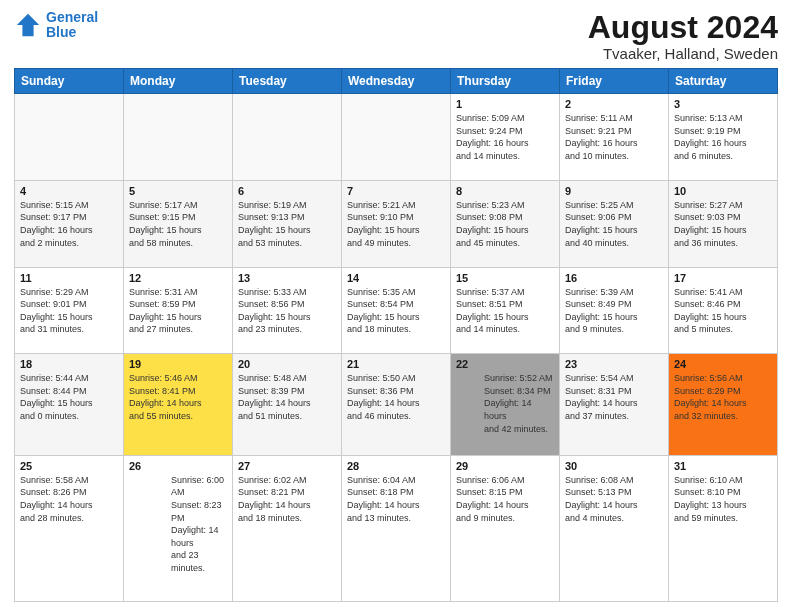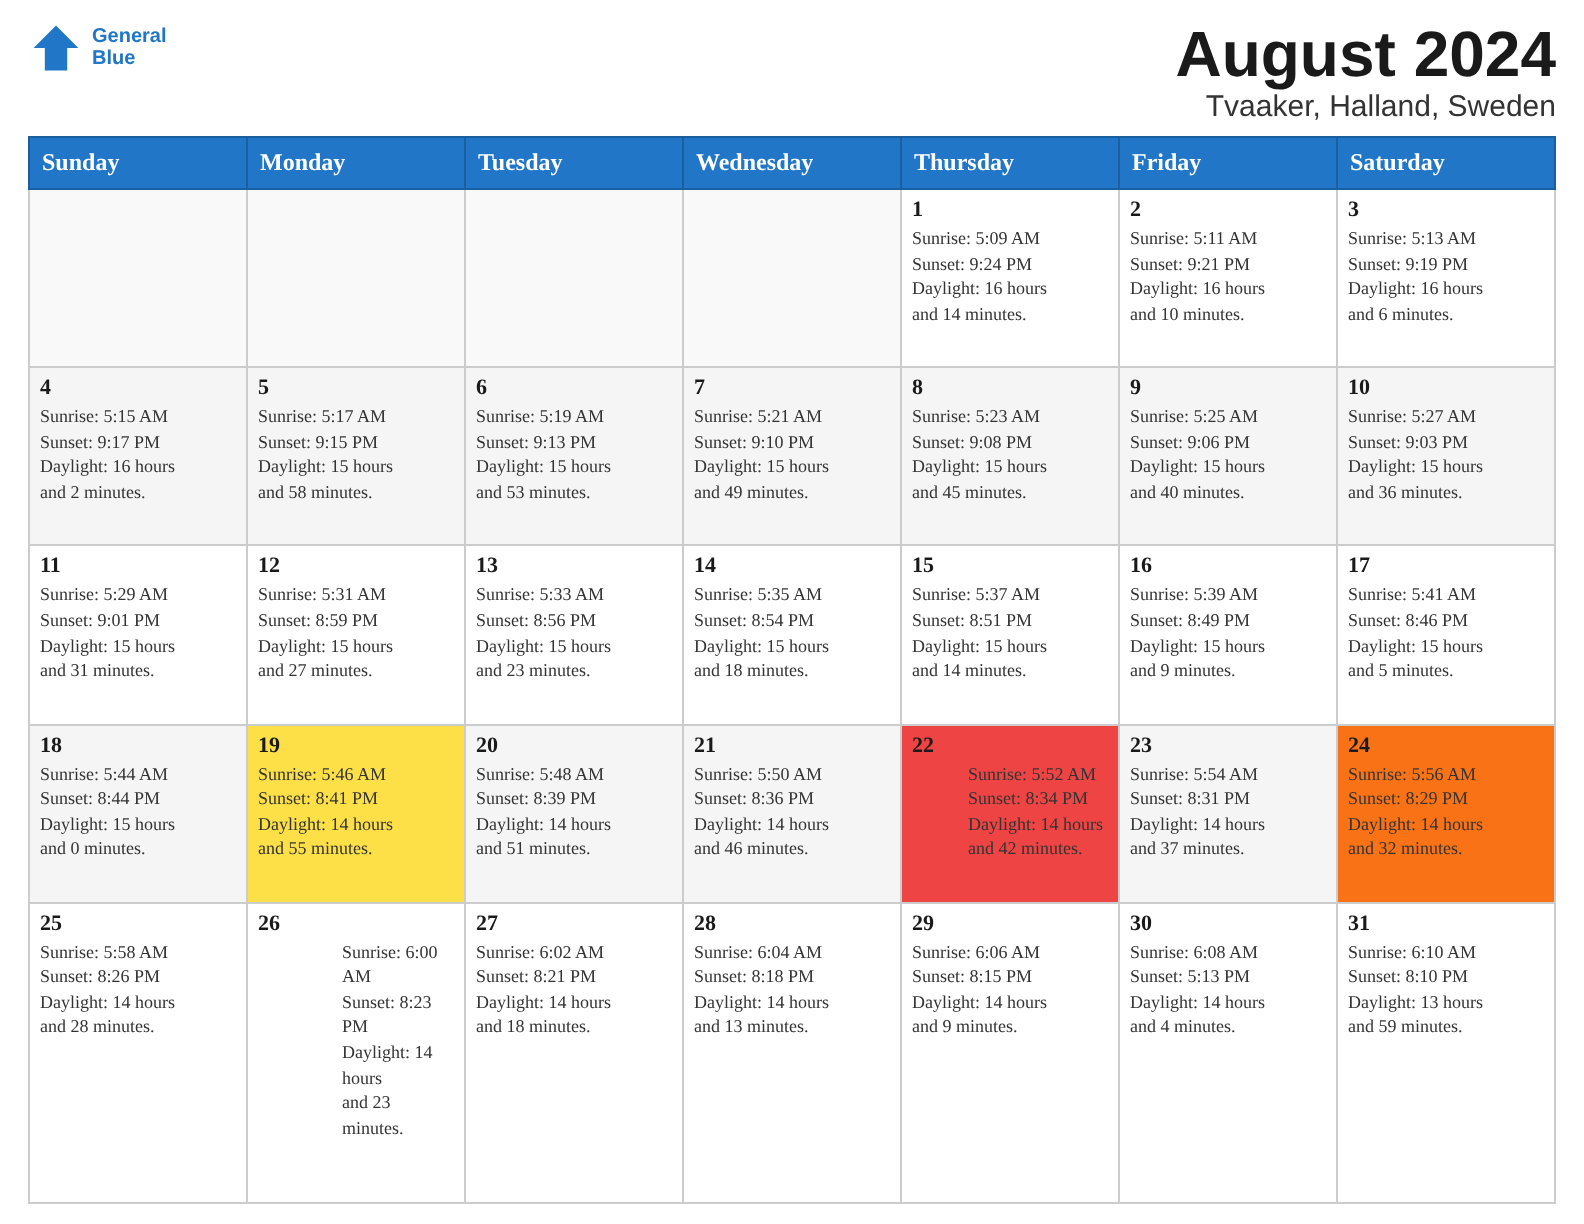--- a/index.html
+++ b/index.html
@@ -22,21 +22,21 @@
       justify-content: space-between;
       align-items: flex-start;
       margin-bottom: 6px;
     }
     .logo {
       display: flex;
       align-items: center;
       gap: 4px;
     }
     .logo-text {
-      font-size: 10px;
+      font-size: 14px;
       font-weight: bold;
       color: #1a1a1a;
       line-height: 1.1;
     }
     .logo-text span {
       color: #2176c7;
     }
     .logo-icon {
       width: 28px;
       height: 28px;
@@ -51,21 +51,20 @@
       line-height: 1.1;
     }
     .location {
       font-size: 15px;
       color: #333;
     }
     .calendar {
       width: 100%;
       border-collapse: collapse;
       flex: 1;
-      font-family: Liberation Serif, serif;
     }
     .calendar th {
       background-color: #2176c7;
       color: #fff;
       text-align: left;
       padding: 5px 6px;
       font-size: 12px;
       font-weight: bold;
       border: 1px solid #1a5fa0;
     }
@@ -284,21 +283,21 @@
 Daylight: 14 hours
 and 51 minutes.</div>
           </td>
           <td style="background: rgb(245, 245, 245);">
             <span class="day-num">21</span>
             <div class="day-info" style="white-space: pre-line;">Sunrise: 5:50 AM
 Sunset: 8:36 PM
 Daylight: 14 hours
 and 46 minutes.</div>
           </td>
-          <td style="background: #ef4444;">
+          <td style="background: #a3a3a3;">
             <span class="day-num">22</span>
             <div class="day-info" style="white-space: pre-line; margin-left: 28px;">Sunrise: 5:52 AM
 Sunset: 8:34 PM
 Daylight: 14 hours
 and 42 minutes.</div>
           </td>
           <td style="background: rgb(245, 245, 245);">
             <span class="day-num">23</span>
             <div class="day-info" style="white-space: pre-line;">Sunrise: 5:54 AM
 Sunset: 8:31 PM

